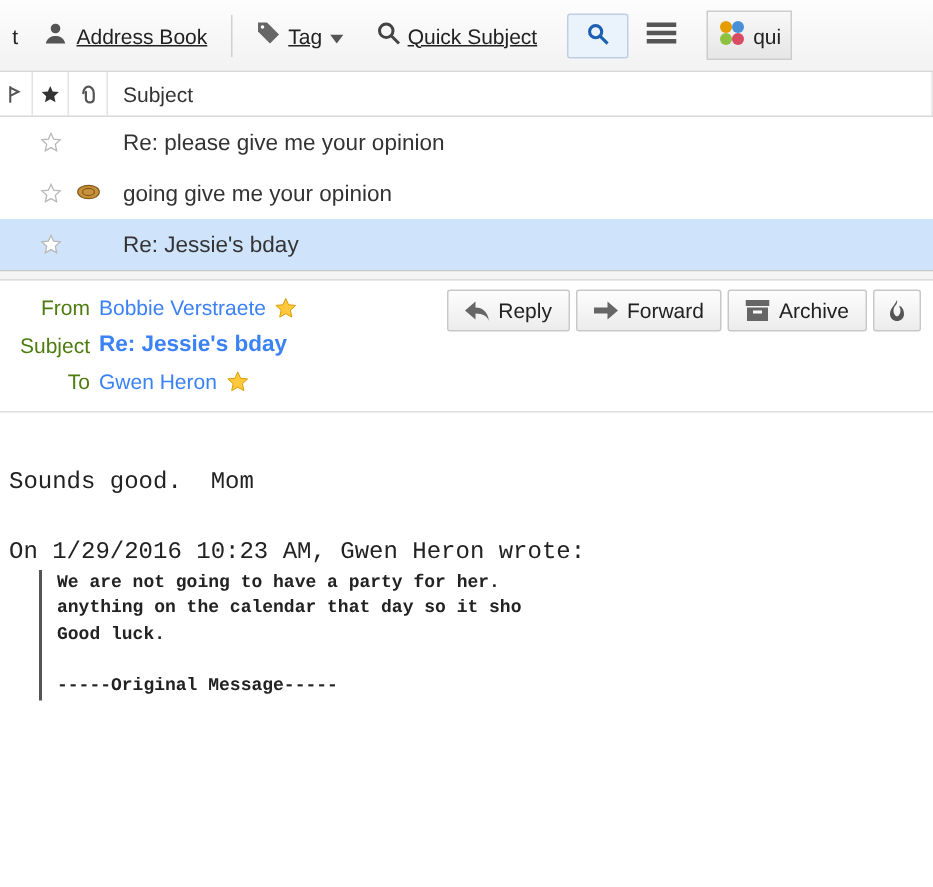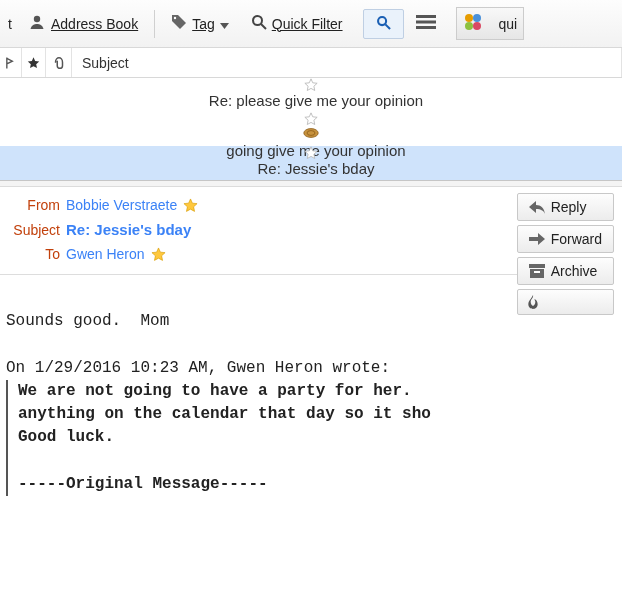--- a/index.html
+++ b/index.html
@@ -34,21 +34,21 @@
 .sep { width:1px; height:28px; background:#d0d0d0; margin:0 4px; }
 .search-btn {
   border:1px solid #bfcfe3;
   background:#eaf2fb;
   padding:5px 12px;
   border-radius:2px;
   margin-left:8px;
 }
 .burger svg { width:20px; height:20px; }
 .addon-btn {
-  display:flex; align-items:center; gap:16px;
+  display:flex; align-items:center; gap:4px;
   border:1px solid #ccc;
   background:linear-gradient(#f8f8f8,#e6e6e6);
   padding:4px 6px;
   margin-left:8px;
 }
 .cutleft { width:12px; overflow:hidden; text-align:right; padding-right:4px;}
 
 .colhdr {
   display:flex;
   align-items:center;
@@ -67,21 +67,20 @@
 .colhdr .star { width:24px; }
 .colhdr .attach { width:26px; }
 .colhdr .subject-h { flex:1; justify-content:flex-start; padding-left:10px; }
 
 .msgrow {
   display:flex;
   align-items:center;
   height:34px;
   border-bottom:0px;
   padding-left:0;
-  flex-direction:column;
 }
 .msgrow.selected { background:#cfe3fb; }
 .msgrow .cell-flag { width:22px; }
 .msgrow .cell-star { width:24px; display:flex; justify-content:center; }
 .msgrow .cell-attach { width:26px; display:flex; justify-content:center; }
 .msgrow .cell-subject { flex:1; padding-left:10px; font-size:15px; color:#333; }
 .star-outline {
   width:14px; height:14px;
 }
 .msglist { border-bottom:1px solid #c6c6c6; }
@@ -91,60 +90,59 @@
   border-bottom:1px solid #dcdcdc;
 }
 
 .hdrpane {
   padding:6px 8px 8px 8px;
 }
 .hdrpane .actions {
   float:right;
   display:flex;
   gap:4px;
-  flex-direction:column;
 }
 .act-btn {
   display:flex; align-items:center; gap:6px;
   border:1px solid #c8c8c8;
   background:linear-gradient(#fdfdfd,#ececec);
   padding:5px 11px;
   border-radius:2px;
   font-size:14px;
   cursor:pointer;
 }
 .act-btn svg { width:16px; height:14px; }
 .junk-btn { padding:5px 7px; }
 .hdrline {
   display:flex;
   align-items:center;
   gap:6px;
   padding:4px 0;
   font-size:14px;
 }
-.hdrlabel { width:52px; text-align:right; color:#c2410c; }
+.hdrlabel { width:52px; text-align:right; color:#4d7c0f; }
 .hdrval { color:#3b82f6; }
 .hdrval.bold { font-weight:bold; font-size:15px; }
 .gold-star { width:15px; height:15px; }
 
 .body-pane {
   border-top:1px solid #ddd;
   padding:12px 6px 0 6px;
   font-family:"Consolas","Courier New",monospace;
   font-size:16px;
   line-height:1.45;
   white-space:pre;
   overflow:hidden;
 }
 .quoted {
   border-left:2px solid #555;
-  margin-left:0;
+  margin-left:20px;
   padding-left:10px;
   font-weight:bold;
-  font-size:16px;
+  font-size:12px;
 }
 .addon-icon { width:20px; height:20px; }
 </style>
 </head>
 <body>
 
 <svg width="0" height="0" style="position:absolute">
   <defs>
     <g id="star-outline">
       <path d="M8 1l2 4.5 5 .5-3.7 3.4 1 4.9L8 11.9l-4.3 2.4 1-4.9L1 6l5-.5z" fill="#fff" stroke="#b8b8b8" stroke-width="1"></path>
@@ -187,21 +185,21 @@
         </svg>
     </span>
   </div>
   <div class="tb-btn">
     <span>
       <svg width="16" height="16" viewBox="0 0 16 16">
           <circle cx="6.5" cy="6.5" r="4.5" fill="none" stroke="#444" stroke-width="2"></circle>
           <line x1="10" y1="10" x2="15" y2="15" stroke="#444" stroke-width="2"></line>
         </svg>
     </span>
-    <span>Quick Filter</span>
+    <span>Quick Subject</span>
   </div>
   <div class="search-btn">
     <span>
       <svg width="15" height="15" viewBox="0 0 16 16">
           <circle cx="6.5" cy="6.5" r="4.3" fill="none" stroke="#1a5fb4" stroke-width="2.2"></circle>
           <line x1="10" y1="10" x2="15" y2="15" stroke="#1a5fb4" stroke-width="2.2"></line>
         </svg>
     </span>
   </div>
   <div class="tb-btn burger">

